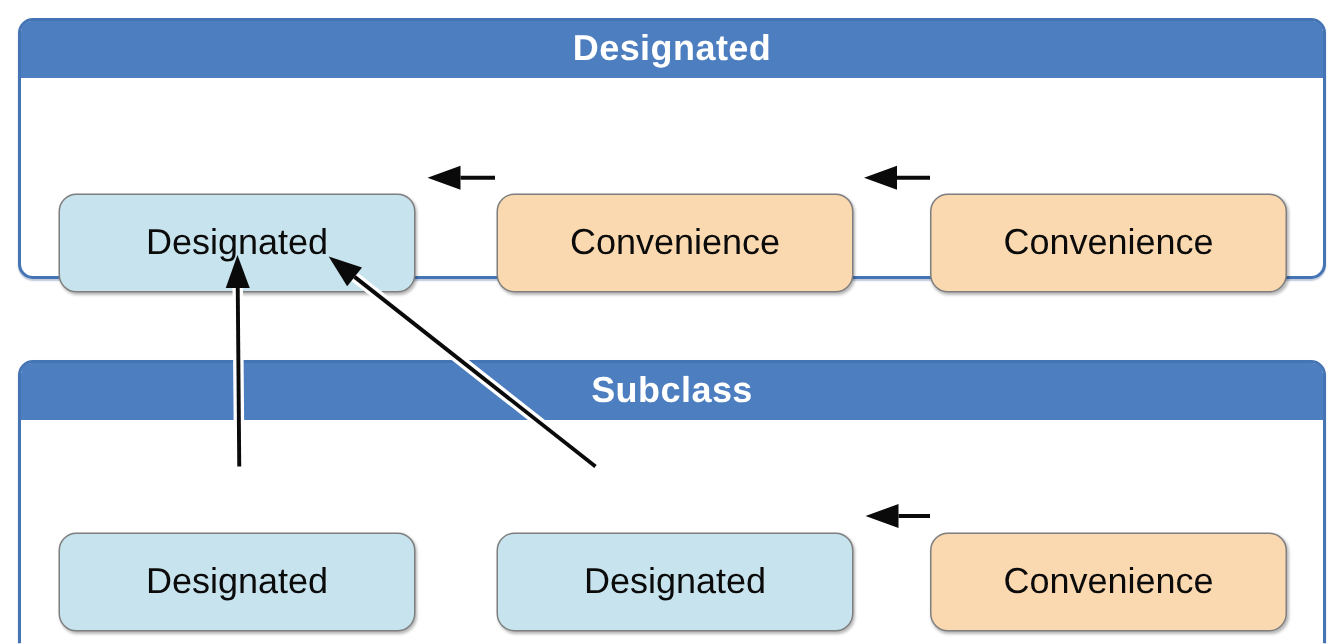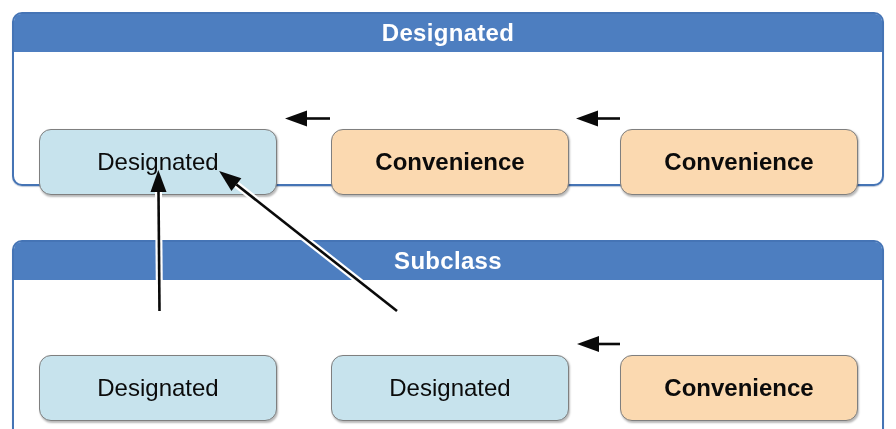--- a/index.html
+++ b/index.html
@@ -46,21 +46,21 @@
     border-radius: 12px;
     display: flex;
     align-items: center;
     justify-content: center;
     font-size: 24px;
     color: #0b0b0b;
     box-shadow: 1px 1.5px 2px rgba(0, 0, 0, 0.28);
     margin-top: 44px;
   }
   .node-designated  { background: var(--designated-fill, #c7e3ed); }
-  .node-convenience { background: var(--convenience-fill, #fbd9b0); font-weight: bold; }
+  .node-convenience { background: var(--convenience-fill, #fbd9b0); }
   .node-row-super { top: 71px; }  
   .node-row-sub   { top: 69px; }  
   .node-col-1 { left: 25px;  }
   .node-col-2 { left: 317px; }
   .node-col-3 { left: 606px; }
   .arrow-layer {
     position: absolute;
     left: 0; top: 0;
     width: 896px;
     height: 429px;

